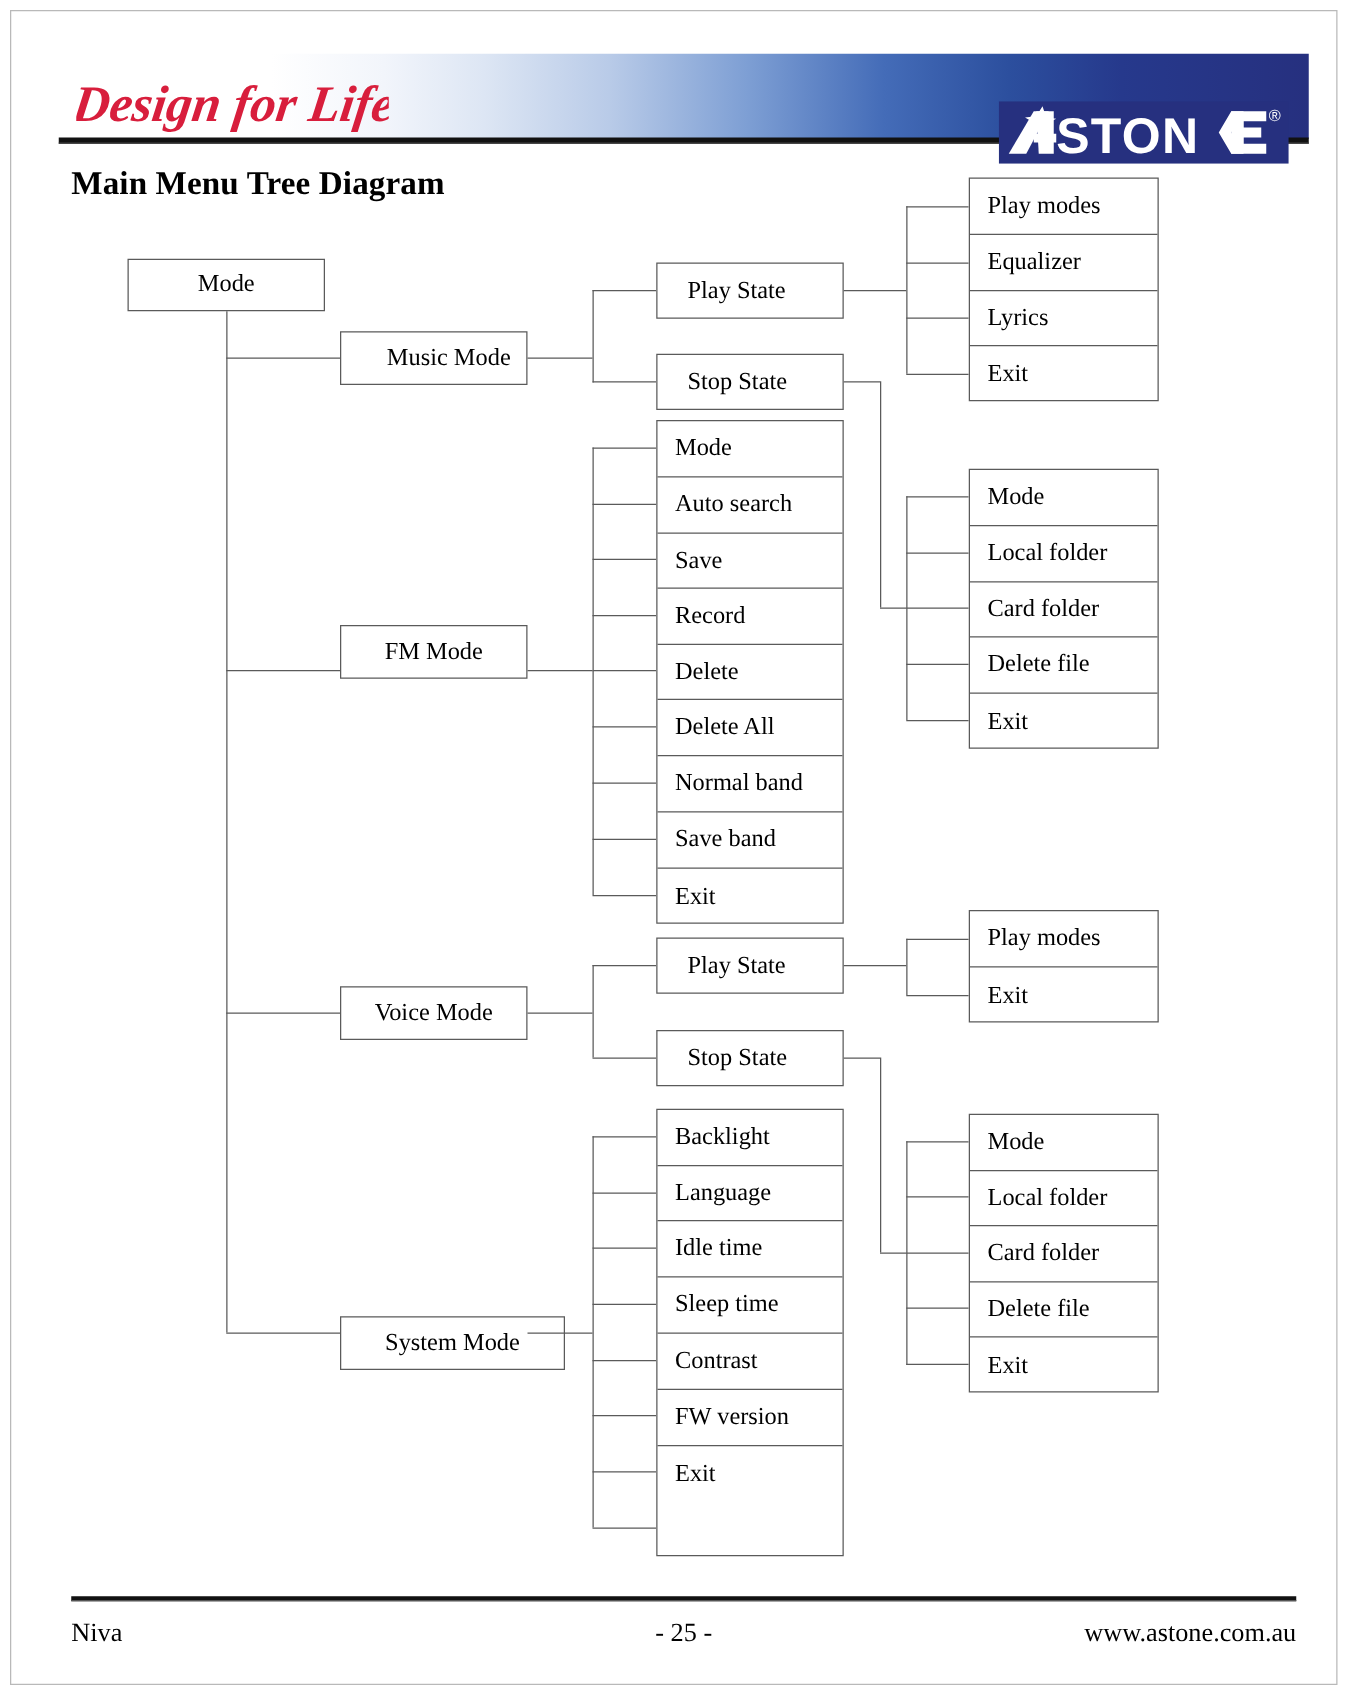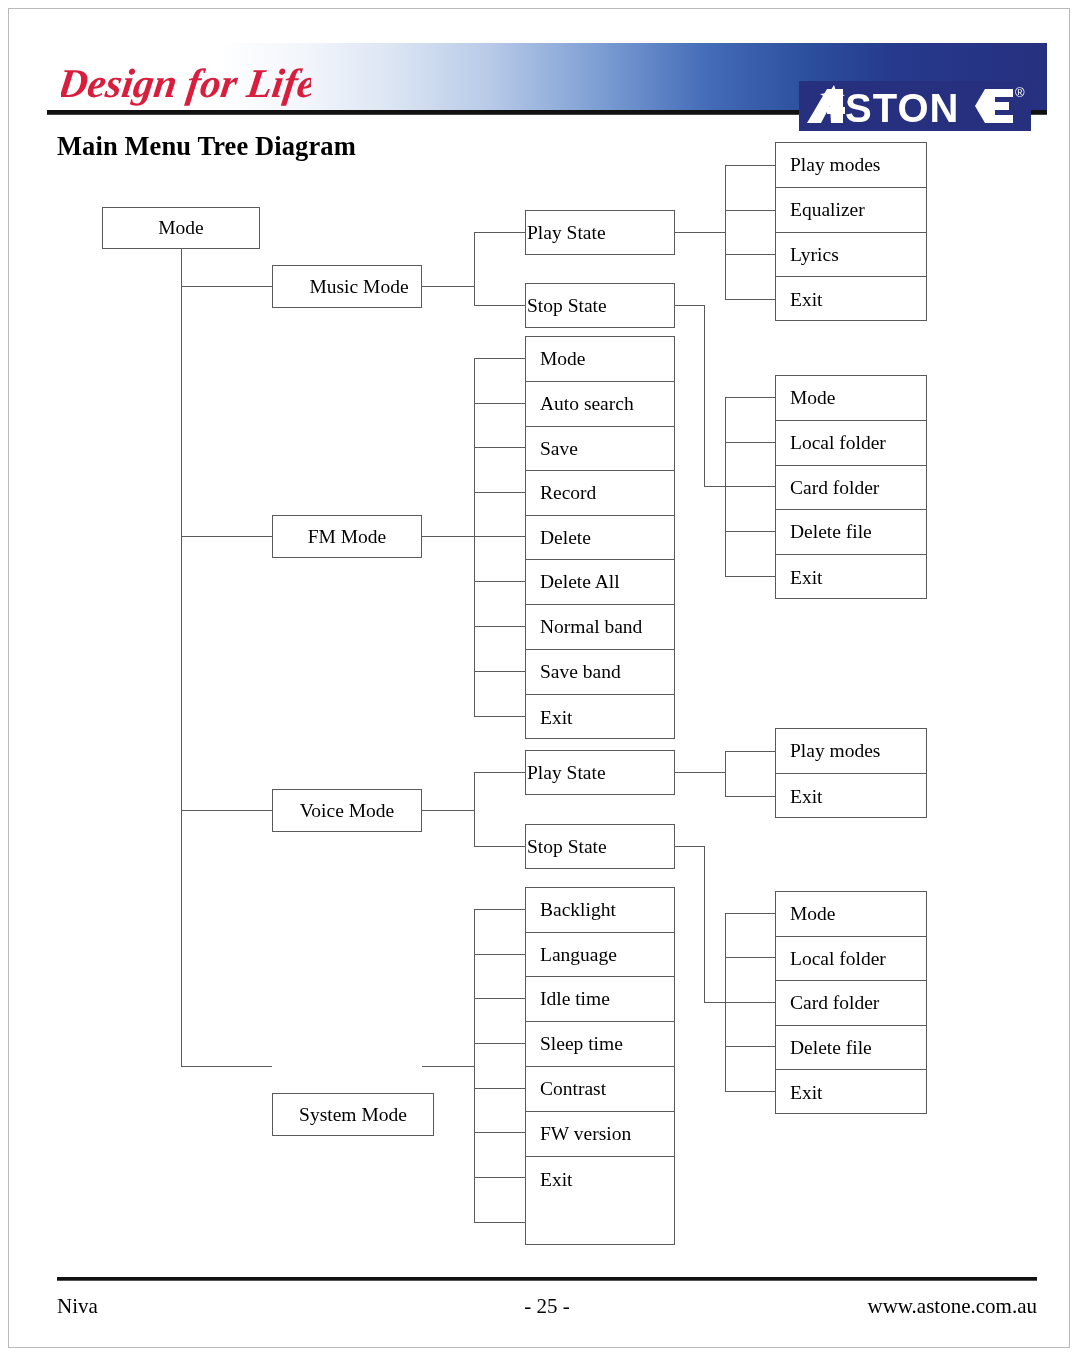--- a/index.html
+++ b/index.html
@@ -45,21 +45,21 @@
 
   .node{
     position:absolute;box-sizing:border-box;
     border:1px solid #5a5a5a;background:#fff;
     font-size:19.5px;line-height:1;
     display:flex;align-items:center;
     font-family:"Liberation Serif", serif;
     white-space:nowrap;
   }
   .node.center{justify-content:center;}
-  .node.left{justify-content:flex-start;padding-left:1px;}
+  .node.left{justify-content:flex-start;padding-left:24px;}
 
   
   .panel{
     position:absolute;box-sizing:border-box;
     border:1px solid #5a5a5a;background:#fff;
   }
   .panel .row{
     box-sizing:border-box;
     border-bottom:1px solid #5a5a5a;
     display:flex;align-items:center;
@@ -133,29 +133,29 @@
 
     <div class="h" style="left:172px;top:277px;width:91px;"></div>
     <div class="h" style="left:172px;top:527px;width:91px;"></div>
     <div class="h" style="left:172px;top:801px;width:91px;"></div>
     <div class="h" style="left:172px;top:1057px;width:91px;"></div>
 
     <div class="node center" style="left:263px;top:256px;width:150px;height:43px;padding-left:24px;">
       <span>Music Mode</span>
     </div>
 
-    <div class="node center" style="left:263px;top:506px;width:150px;height:43px;">
+    <div class="node center" style="left:263px;top:491px;width:150px;height:43px;">
       <span>FM Mode</span>
     </div>
 
     <div class="node center" style="left:263px;top:780px;width:150px;height:43px;">
       <span>Voice Mode</span>
     </div>
 
-    <div class="node center" style="left:263px;top:1084px;width:162px;height:43px;">
+    <div class="node center" style="left:263px;top:1044px;width:180px;height:43px;">
       <span>System Mode</span>
     </div>
 
     <div class="h" style="left:413px;top:277px;width:52px;"></div>
     <div class="v" style="left:465px;top:223px;height:74px;"></div>
     <div class="h" style="left:465px;top:223px;width:51px;"></div>
     <div class="h" style="left:465px;top:296px;width:51px;"></div>
 
     <div class="node left" style="left:516px;top:201px;width:150px;height:45px;">
       <span>Play State</span>

